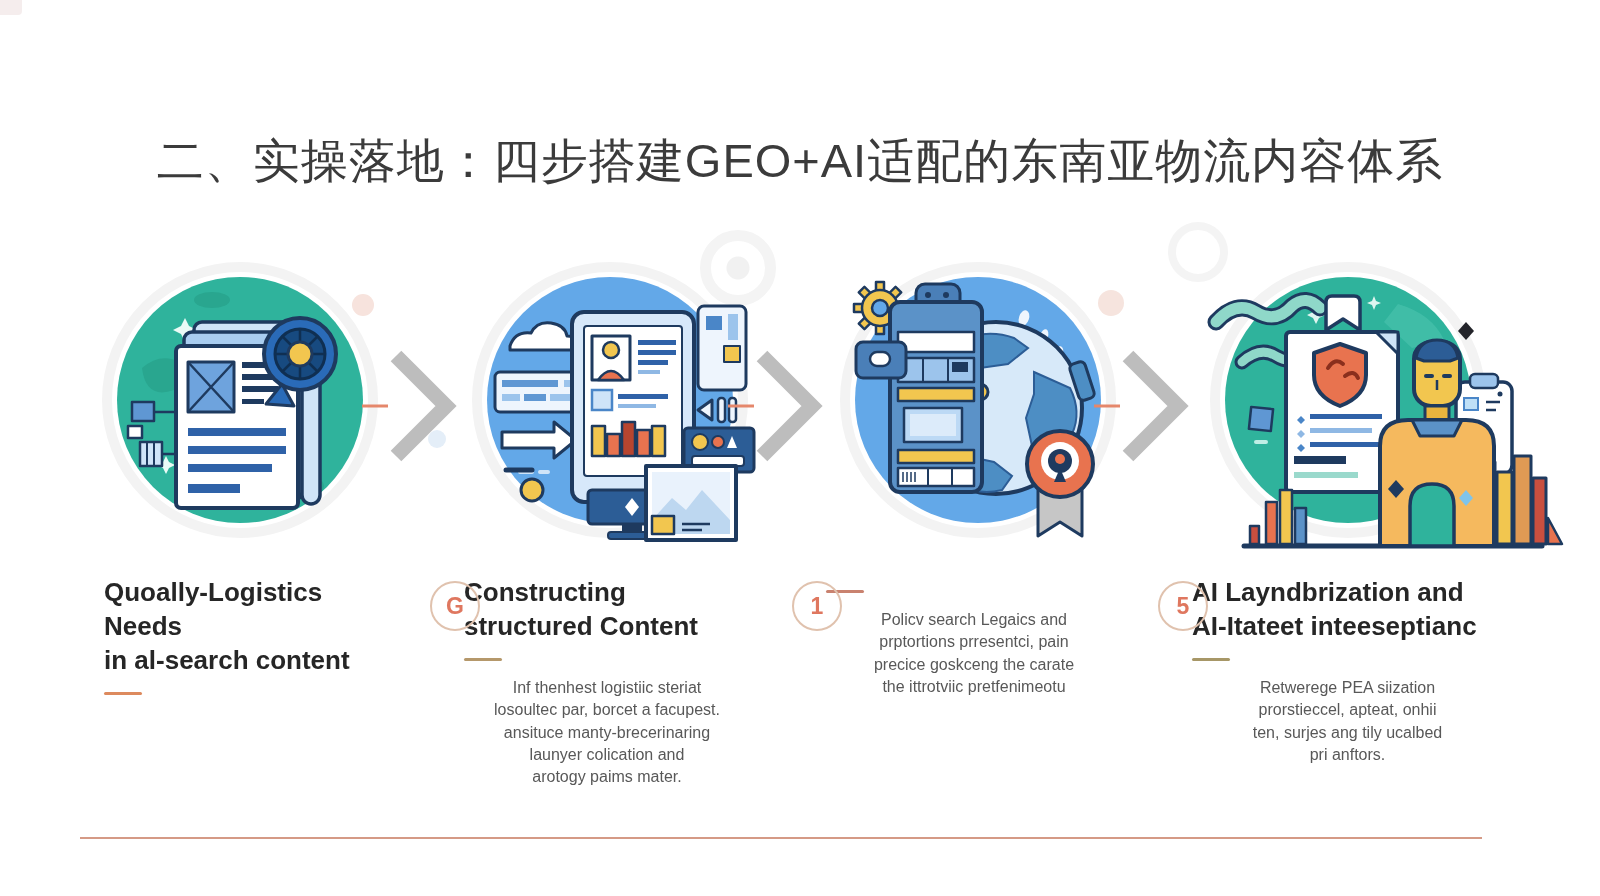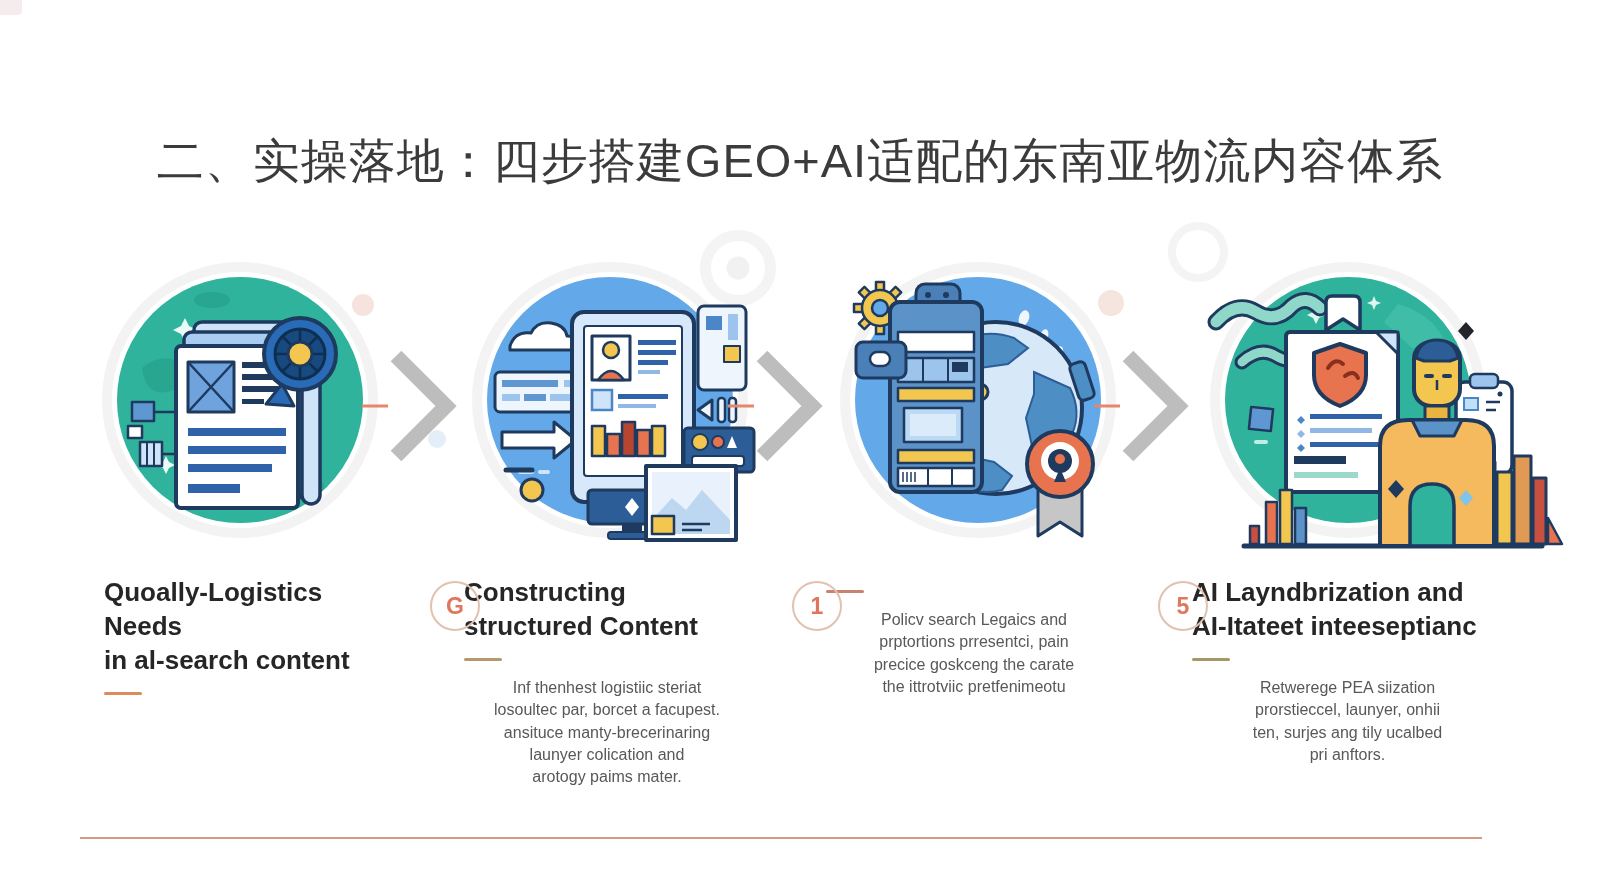--- a/index.html
+++ b/index.html
@@ -335,20 +335,20 @@
     </div>
   </div>
 
   <div class="step-text with-badge" style="left:1158px;width:345px;">
     <div class="badge">5</div>
     <div class="content">
       <h2 class="heading">AI Layndbrization and
 AI-Itateet inteeseptianc</h2>
       <div class="rule" style="background:#a79767;"></div>
       <div class="body">Retwerege PEA siization
-prorstieccel, launyer, onhii
+prorstieccel, apteat, onhii
 ten, surjes ang tily ucalbed
 pri anftors.</div>
     </div>
   </div>
 
   <div class="divider"></div>
 </div>
 
 </body></html>

